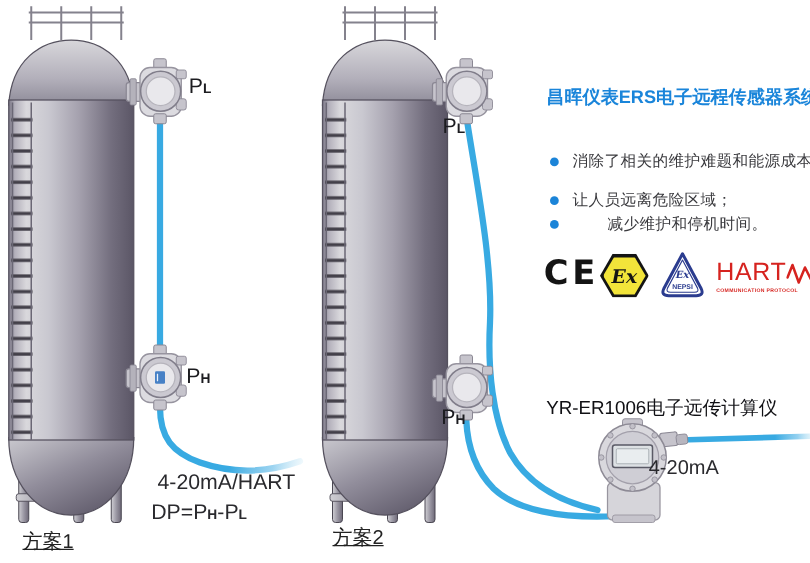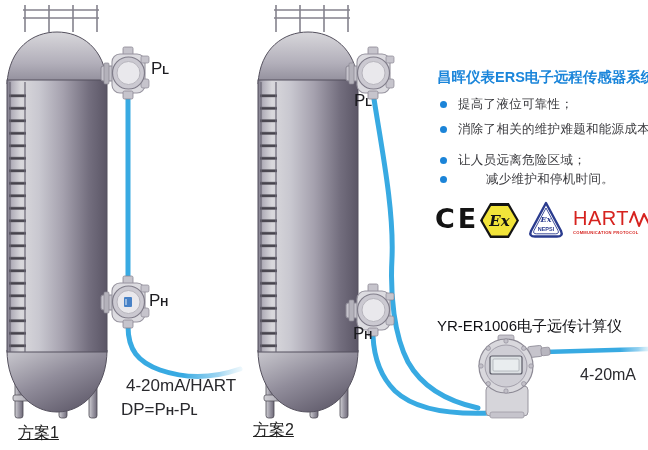--- a/index.html
+++ b/index.html
@@ -184,31 +184,27 @@
     <span>DP=P</span><span class="sub">H</span><span>-P</span><span class="sub">L</span>
   </div>
   <div class="lbl scheme-name" style="left:18px;top:423px;">方案1</div>
 
   <div class="lbl plabel" style="left:354px;top:91px;">
     <span>P</span><span class="sub">L</span>
   </div>
   <div class="lbl plabel" style="left:353px;top:324px;">
     <span>P</span><span class="sub">H</span>
   </div>
-  <div class="lbl scheme-name" style="left:253px;top:420px;">方案2</div>
+  <div class="lbl scheme-name" style="left:266px;top:420px;">方案2</div>
 
   <div class="lbl comp-title" style="left:437px;top:317px;">YR-ER1006电子远传计算仪</div>
-  <div class="lbl sig" style="left:580px;top:366px;font-size:16px;">4-20mA</div>
+  <div class="lbl sig" style="left:519px;top:366px;font-size:16px;">4-20mA</div>
 
   <div class="lbl info-title" style="left:437px;top:68px;color:#1a85da;">昌晖仪表ERS电子远程传感器系统</div>
 
-  <div class="bullet-row" style="left:440px;top:96px;">
-    <span class="bullet-dot" style="background:#1b84d8;"></span>
-    <span class="bullet-text">提高了液位可靠性；</span>
-  </div>
   <div class="bullet-row" style="left:440px;top:121px;">
     <span class="bullet-dot" style="background:#1b84d8;"></span>
     <span class="bullet-text">消除了相关的维护难题和能源成本；</span>
   </div>
   <div class="bullet-row" style="left:440px;top:152px;">
     <span class="bullet-dot" style="background:#1b84d8;"></span>
     <span class="bullet-text">让人员远离危险区域；</span>
   </div>
   <div class="bullet-row" style="left:440px;top:171px;gap:28px;">
     <span class="bullet-dot" style="background:#1b84d8;"></span>

